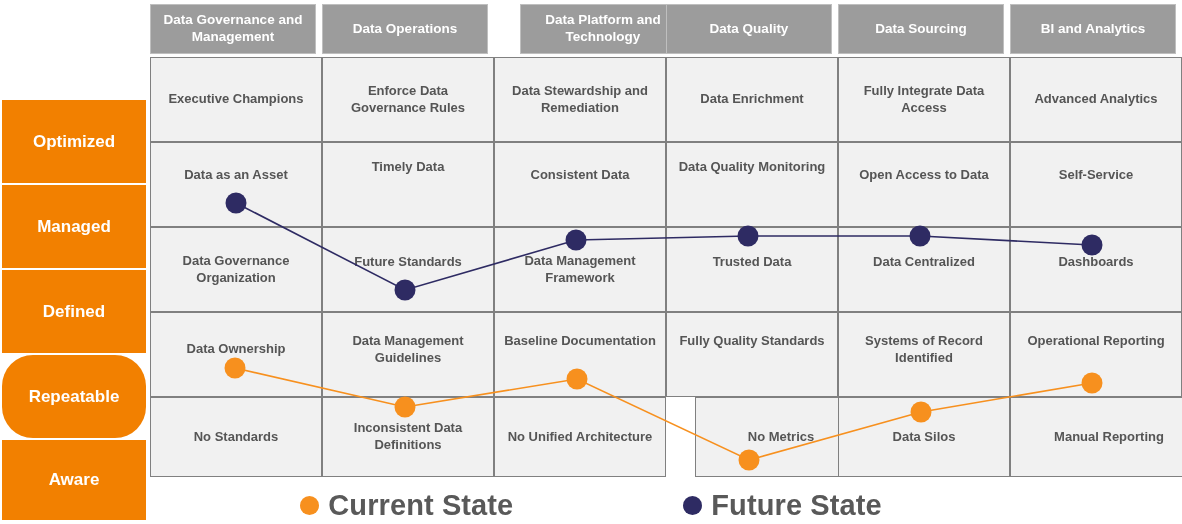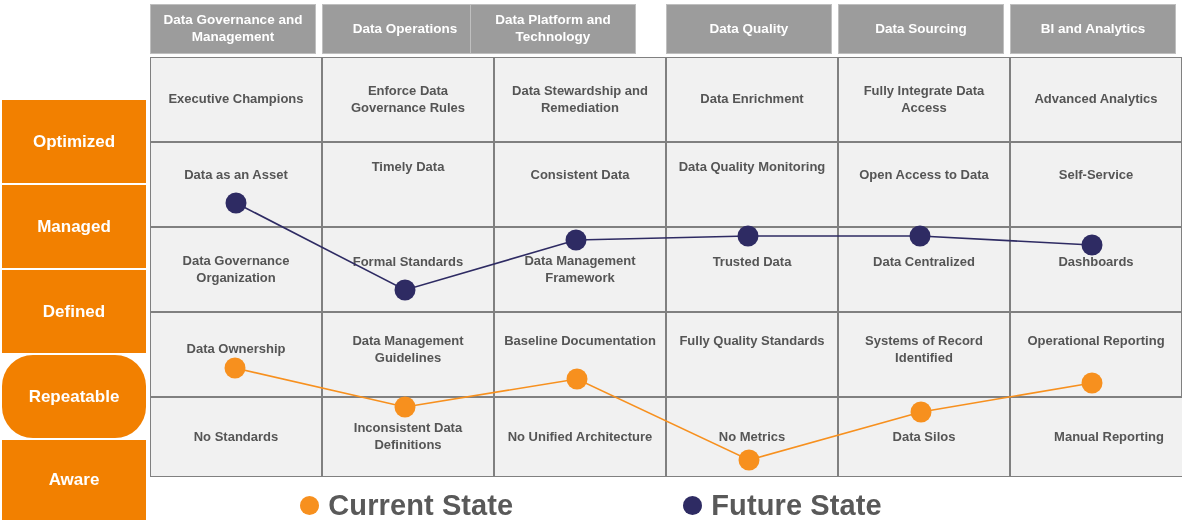--- a/index.html
+++ b/index.html
@@ -108,21 +108,21 @@
     letter-spacing: 0.1px;
   }
 </style>
 </head>
 <body>
 
 <div id="matrix-root">
 
   <div class="col-header" style="left:150px; top:4px; width:166px; height:50px;">Data Governance and Management</div>
   <div class="col-header" style="left:322px; top:4px; width:166px; height:50px;">Data Operations</div>
-  <div class="col-header" style="left:470px; top:4px; width:166px; height:50px;">Data Platform and Technology</div>
+  <div class="col-header" style="left:520px; top:4px; width:166px; height:50px;">Data Platform and Technology</div>
   <div class="col-header" style="left:666px; top:4px; width:166px; height:50px;">Data Quality</div>
   <div class="col-header" style="left:838px; top:4px; width:166px; height:50px;">Data Sourcing</div>
   <div class="col-header" style="left:1010px; top:4px; width:166px; height:50px;">BI and Analytics</div>
 
   <div class="row-label" style="top:57px; height:83px;">Optimized</div>
   <div class="row-label" style="top:142px; height:83px;">Managed</div>
   <div class="row-label" style="top:227px; height:83px;">Defined</div>
   <div class="row-label" style="top:312px; height:83px;border-radius:31px;">Repeatable</div>
   <div class="row-label" style="top:397px; height:80px;">Aware</div>
 
@@ -161,21 +161,21 @@
       <span>Open Access to Data</span>
     </div>
   <div class="grid-cell" style="left:1010px; top:142px; width:172px; height:85px; align-items:flex-start; padding-top:24px;">
       <span>Self-Service</span>
     </div>
 
   <div class="grid-cell" style="left:150px; top:227px; width:172px; height:85px;">
       <span>Data Governance Organization</span>
     </div>
   <div class="grid-cell" style="left:322px; top:227px; width:172px; height:85px; align-items:flex-start; padding-top:26px;">
-      <span>Formal Standards</span>
+      <span>Future Standards</span>
     </div>
   <div class="grid-cell" style="left:494px; top:227px; width:172px; height:85px;">
       <span>Data Management Framework</span>
     </div>
   <div class="grid-cell" style="left:666px; top:227px; width:172px; height:85px; align-items:flex-start; padding-top:26px;">
       <span>Trusted Data</span>
     </div>
   <div class="grid-cell" style="left:838px; top:227px; width:172px; height:85px; align-items:flex-start; padding-top:26px;">
       <span>Data Centralized</span>
     </div>
@@ -204,21 +204,21 @@
 
   <div class="grid-cell" style="left:150px; top:397px; width:172px; height:80px;">
       <span>No Standards</span>
     </div>
   <div class="grid-cell" style="left:322px; top:397px; width:172px; height:80px;">
       <span>Inconsistent Data Definitions</span>
     </div>
   <div class="grid-cell" style="left:494px; top:397px; width:172px; height:80px;">
       <span>No Unified Architecture</span>
     </div>
-  <div class="grid-cell" style="left:666px; top:397px; width:172px; height:80px;">
+  <div class="grid-cell" style="left:695px; top:397px; width:172px; height:80px;">
       <span>No Metrics</span>
     </div>
   <div class="grid-cell" style="left:838px; top:397px; width:172px; height:80px;">
       <span>Data Silos</span>
     </div>
   <div class="grid-cell" style="left:1010px; top:397px; width:198px; height:80px;">
       <span>Manual Reporting</span>
     </div>
 
   <svg id="series-overlay" viewBox="0 0 1182 524" xmlns="http://www.w3.org/2000/svg">

